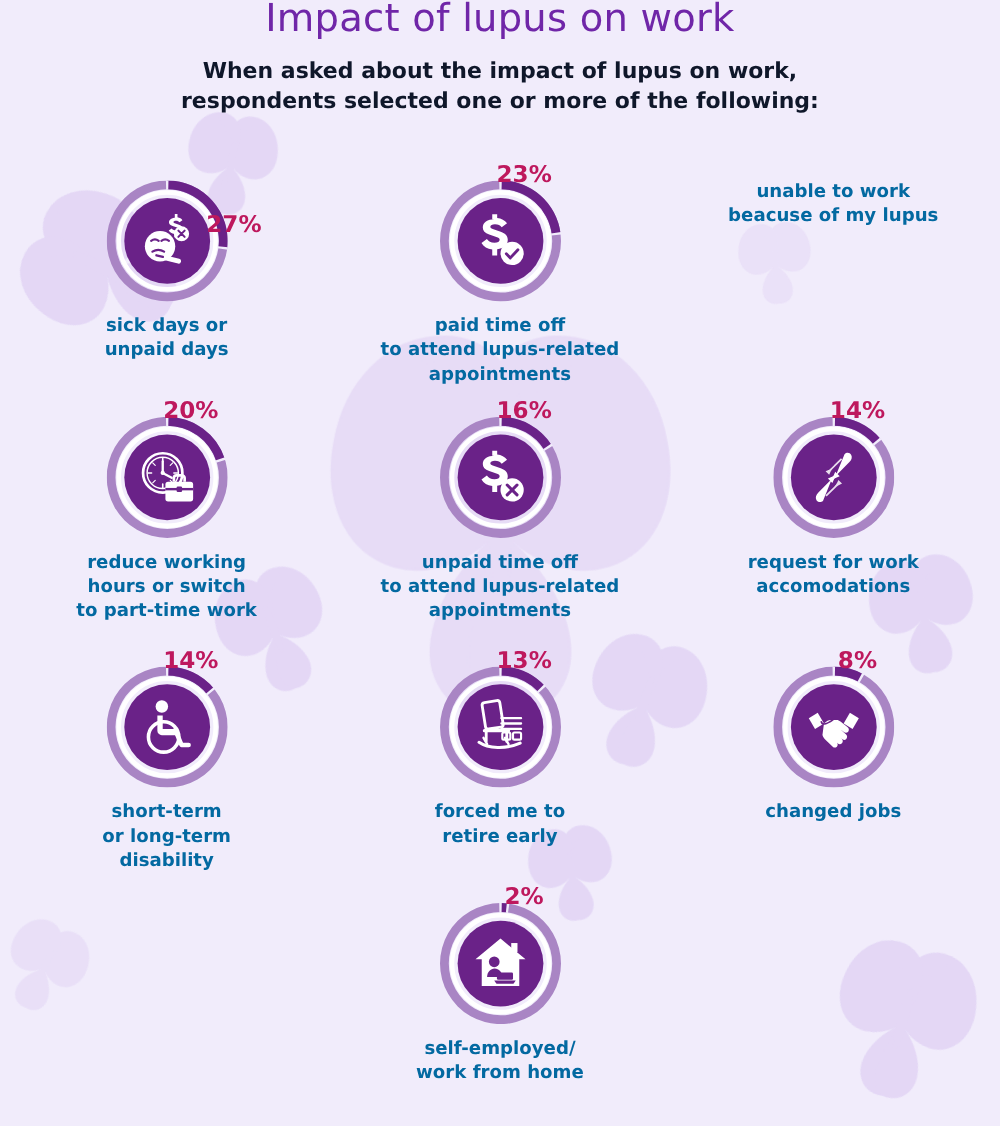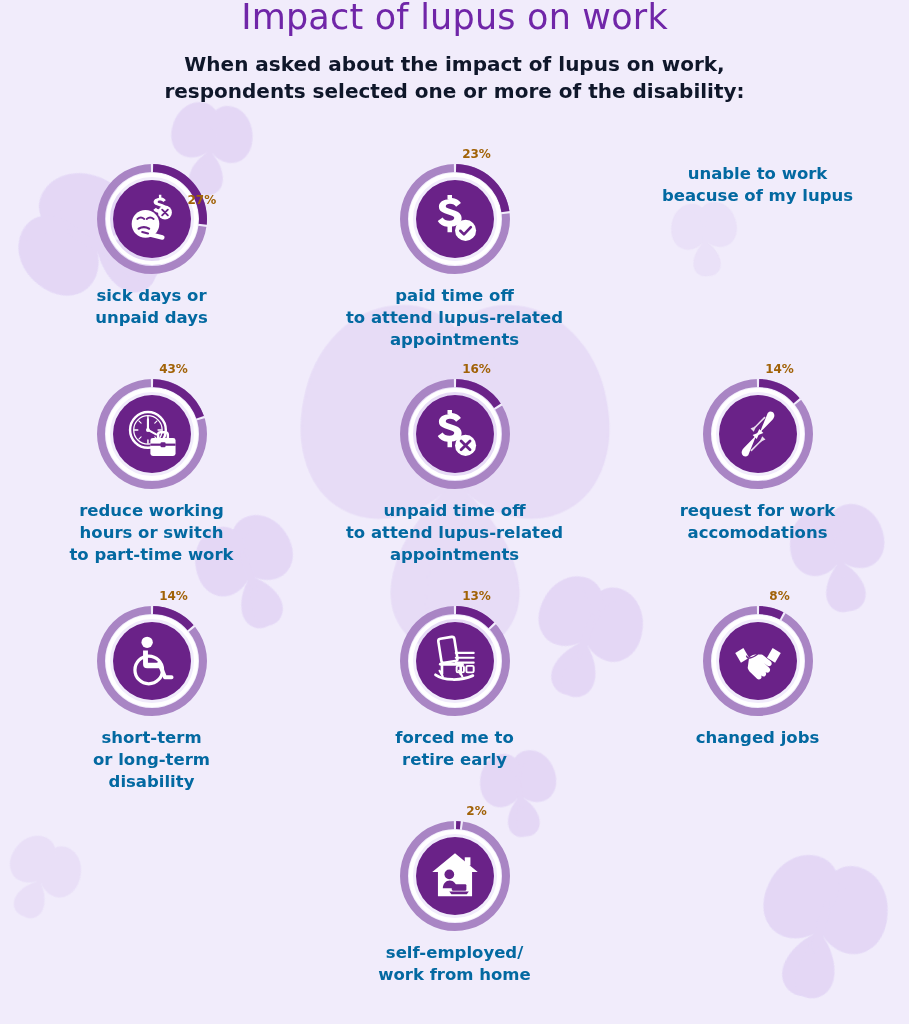--- a/index.html
+++ b/index.html
@@ -109,22 +109,22 @@
     justify-content: center;
   }
   .donut .icon-core svg {
     width: 52px;
     height: 52px;
     fill: #ffffff;
   }
 
   .pct {
     position: absolute;
-    color: #a16207;
-    font-size: 12px;
+    color: #be185d;
+    font-size: 21px;
     font-weight: bold;
     white-space: nowrap;
     line-height: 1;
   }
   .pct.side {
     left: 116px;
     top: 42px;
   }
   .pct.above {
     left: 50%;
@@ -176,21 +176,21 @@
     <use href="#bfly" transform="translate(705,240) rotate(-5) scale(0.50)" opacity="0.55"></use>
   </g>
 </svg>
 
 <div id="content">
 
   <h1 class="page-title">Impact of lupus on work</h1>
 
   <div class="subtitle">
     <div>When asked about the impact of lupus on work,</div>
-    <div>respondents selected one or more of the disability:</div>
+    <div>respondents selected one or more of the following:</div>
   </div>
 
   <div class="grid">
     <div class="row row1">
       <div class="cell">
           <div class="donut-wrap">
             <div class="donut">
     <svg viewBox="0 0 110 110" xmlns="http://www.w3.org/2000/svg">
       <path d="M55 0 A55 55 0 1 1 54.990400689162755 8.376978968271942e-7
           L54.991796952557266 8.00000071585093 A47 47 0 1 0 55 8 Z" fill="#a985c4"></path>
@@ -290,21 +290,21 @@
       <path d="M27 27V14M27 27l10 5.5" stroke="#ffffff" stroke-width="2.6" stroke-linecap="round" fill="none"></path>
       <circle cx="27" cy="27" r="2.4"></circle>
       <rect x="30" y="37" width="31" height="22" rx="3"></rect>
       <path d="M39.5 37v-4.2a3 3 0 0 1 3-3h6a3 3 0 0 1 3 3V37" stroke="#ffffff" stroke-width="3" fill="none"></path>
       <rect x="30" y="43.8" width="31" height="2.7" fill="#6a2288"></rect>
       <rect x="42.5" y="42.2" width="6.2" height="6.2" rx="1.4" fill="#6a2288"></rect>
     </g>
                 </svg>
               </div>
             </div>
-            <span class="pct above">43%</span>
+            <span class="pct above">20%</span>
           </div>
           <div class="caption">
             <div>reduce working</div>
             <div>hours or switch</div>
             <div>to part-time work</div>
           </div>
         </div>
       <div class="cell">
           <div class="donut-wrap">
             <div class="donut">

